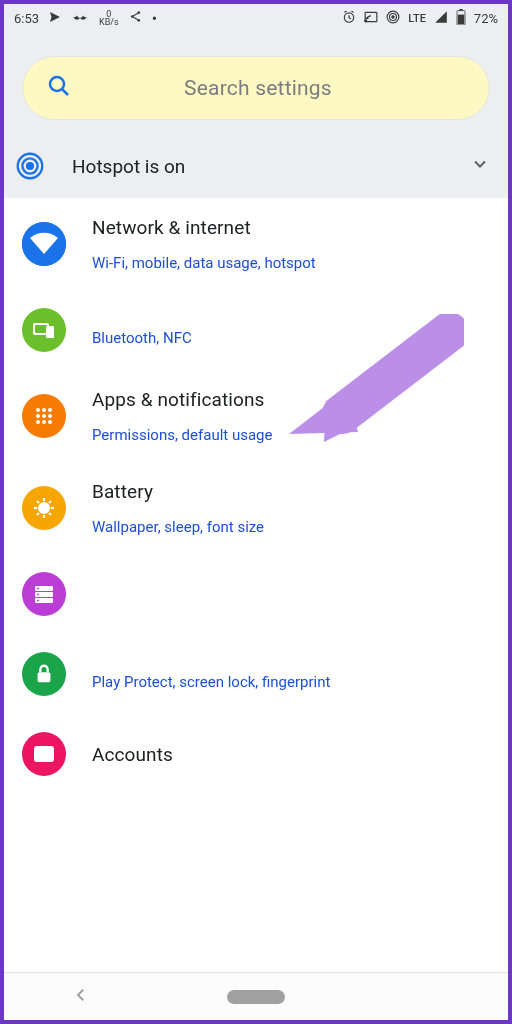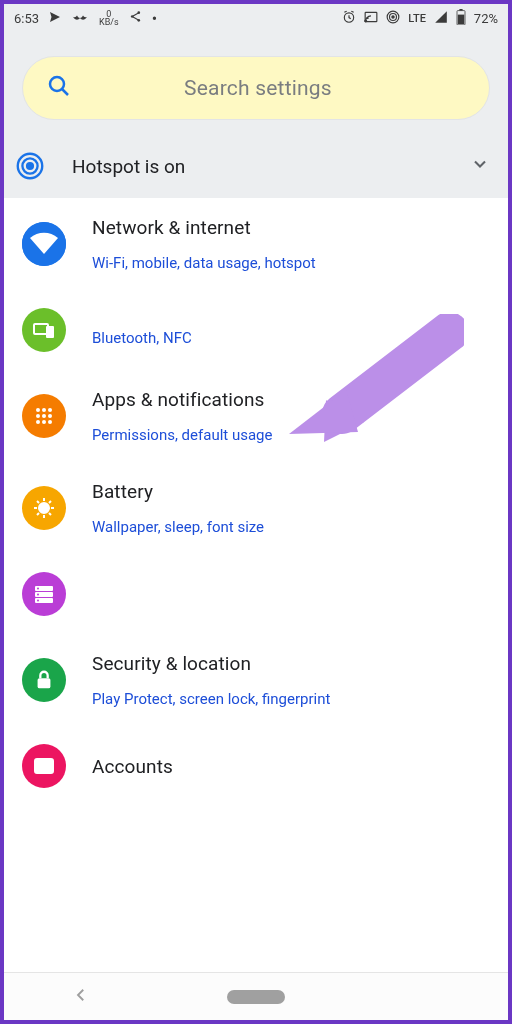--- a/index.html
+++ b/index.html
@@ -196,21 +196,20 @@
     </div>
       </div>
       <div class="item">
     <div class="icon-circle" style="background:#1aa54a">
           <svg width="22" height="22" viewBox="0 0 24 24" fill="#fff">
             <rect x="5" y="10" width="14" height="11" rx="2"></rect>
             <path d="M8 10V7a4 4 0 018 0v3" fill="none" stroke="#fff" stroke-width="2.5"></path>
           </svg>
         </div>
     <div class="texts">
-      <div class="title">Security &amp; location</div>
       <div class="sub">Play Protect, screen lock, fingerprint</div>
     </div>
       </div>
       <div class="item">
     <div class="icon-circle" style="background:#ec1561">
           <svg width="24" height="24" viewBox="0 0 24 24" fill="none" stroke="#fff" stroke-width="2">
             <rect x="3" y="5" width="18" height="14" rx="2"></rect>
             <circle cx="9" cy="12" r="2.5" fill="#fff"></circle>
             <path d="M5 18c1-2 3-3 4-3s3 1 4 3" stroke="#fff"></path>
           </svg>

